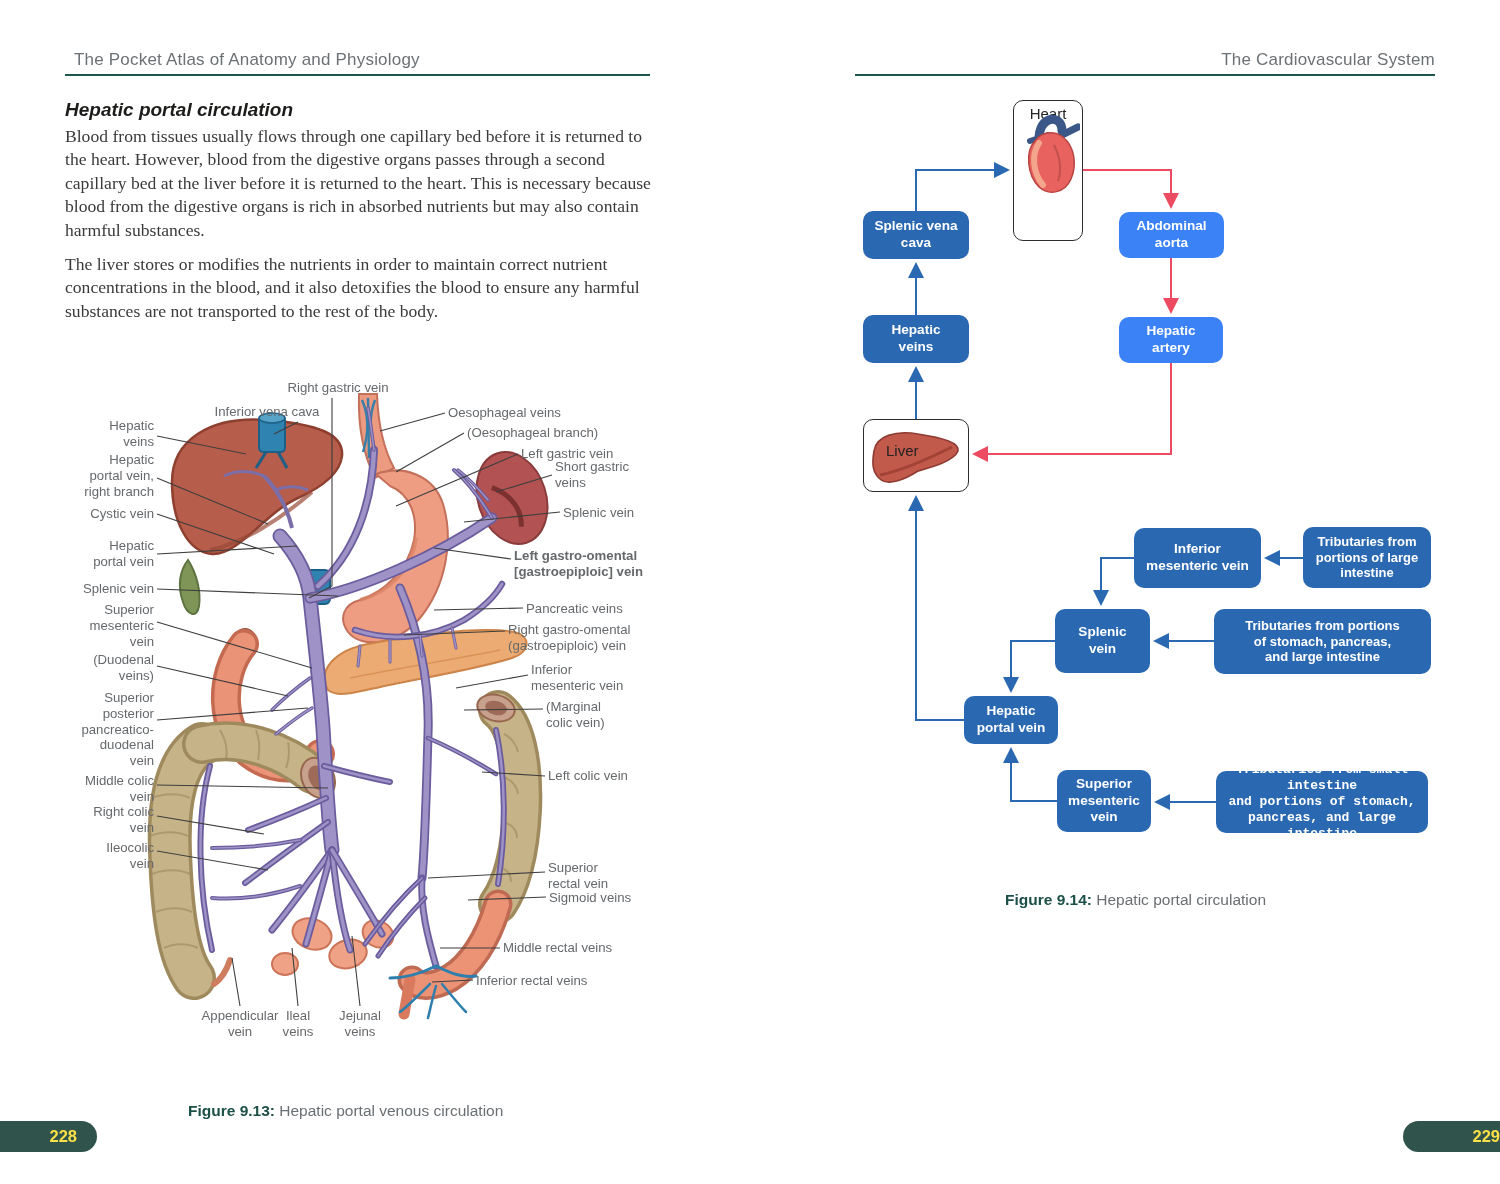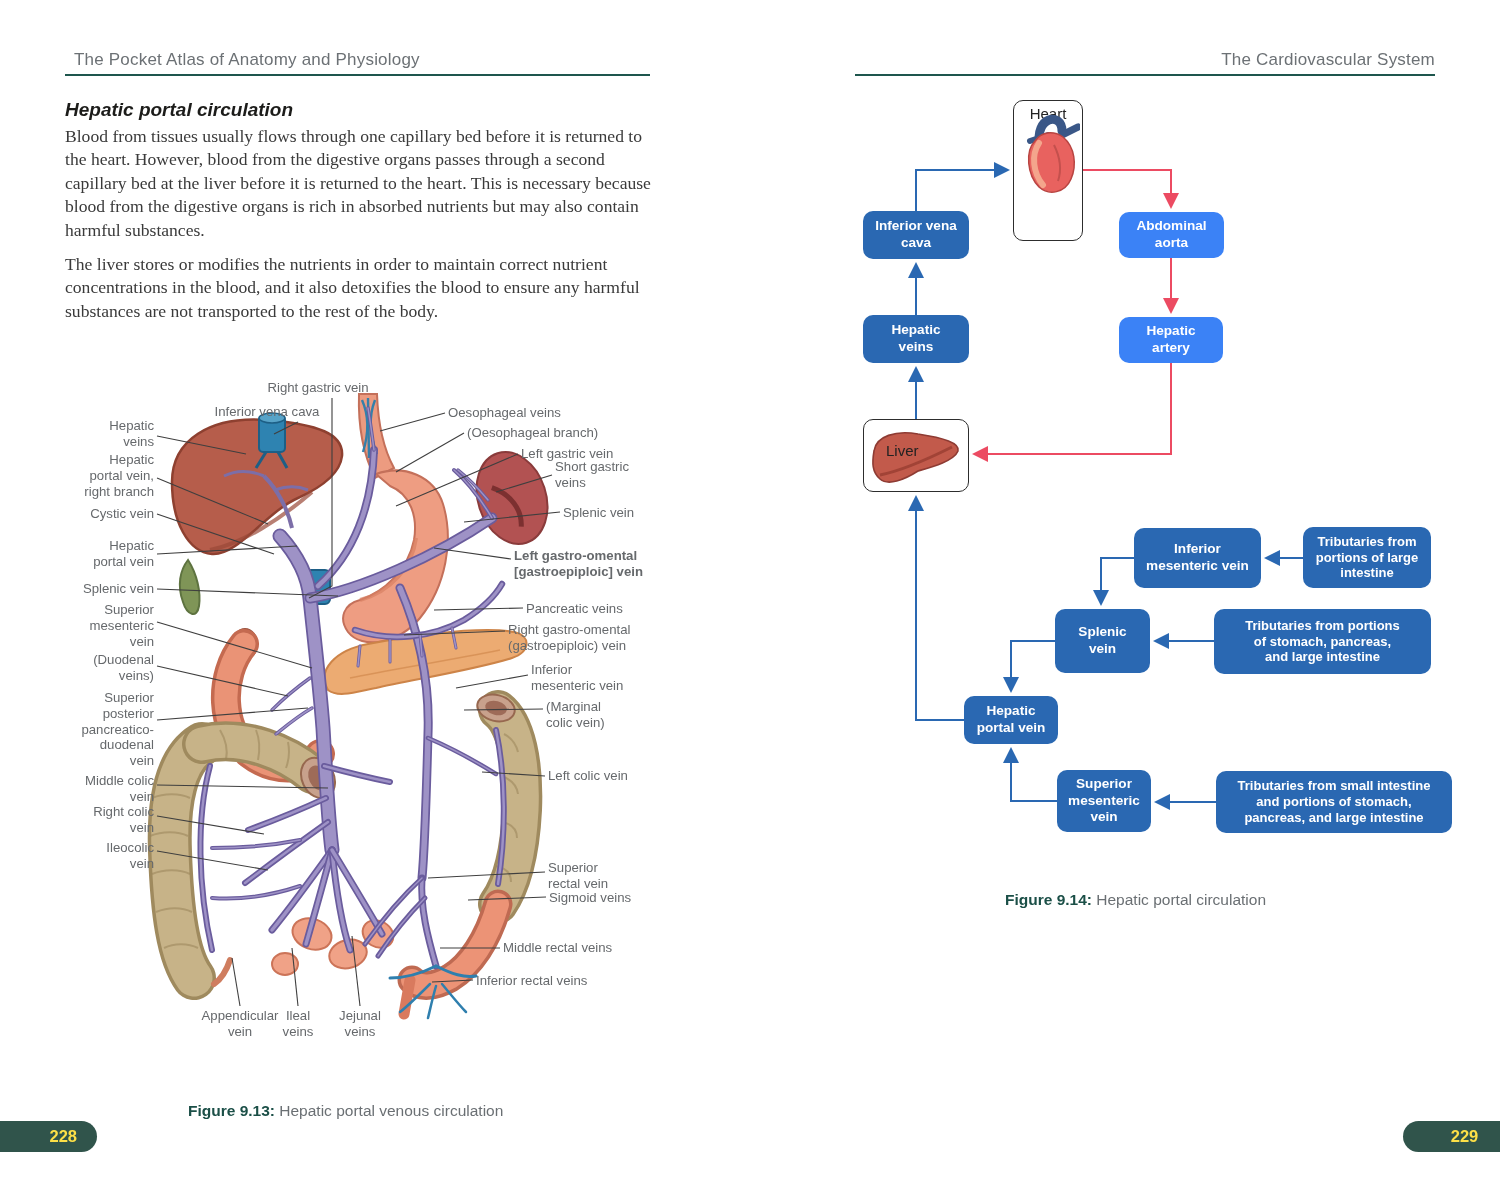--- a/index.html
+++ b/index.html
@@ -7,21 +7,21 @@
         font-family:"Liberation Sans",sans-serif;}
   .runhead{position:absolute;top:50px;font:17px "Liberation Sans",sans-serif;color:#6c7175;letter-spacing:.2px;}
   .rule{position:absolute;top:74px;height:2px;background:#1e564d;}
   .sectitle{position:absolute;left:65px;top:99px;font:bold italic 19px "Liberation Sans",sans-serif;color:#1c1c1a;}
   .para{position:absolute;left:65px;width:594px;font:17.6px/23.4px "Liberation Serif",serif;color:#3a3a3a;}
   .caption{position:absolute;font:15.5px "Liberation Sans",sans-serif;color:#6a6f73;white-space:nowrap;margin-top:48px;}
   .caption .capb{color:#1b4f47;font-weight:bold;}
   .badge{position:absolute;top:1121px;height:31px;background:#30544b;color:#fde047;
          font:bold 16.5px/31px "Liberation Sans",sans-serif;}
   .badge.left{left:0;width:97px;border-radius:0 16px 16px 0;text-align:right;padding-right:20px;box-sizing:border-box;}
-  .badge.right{right:0;width:97px;border-radius:16px 0 0 16px;text-align:center;padding-left:26px;box-sizing:border-box;}
+  .badge.right{right:0;width:97px;border-radius:16px 0 0 16px;text-align:right;padding-left:26px;box-sizing:border-box;}
 
   
   #fig13{position:absolute;left:60px;top:378px;width:622px;height:672px;}
   #fig13 svg{position:absolute;left:0;top:0;}
   .fig-label{position:absolute;font:13.2px/15.8px "Liberation Sans",sans-serif;color:#66696c;white-space:pre-line;}
   .lr{text-align:right;} .lc{text-align:center;} .ll{text-align:left;}
 
   
   #fig14{position:absolute;left:850px;top:90px;width:600px;height:780px;}
   #fig14 svg.arrows{position:absolute;left:0;top:0;}
@@ -231,21 +231,21 @@
           <polyline points="468,297 396,310"></polyline>
           <polyline points="483,331 404,332"></polyline>
           <polyline points="485,398 422,394"></polyline>
           <polyline points="485,494 368,500"></polyline>
           <polyline points="486,519 408,522"></polyline>
           <polyline points="440,570 380,570"></polyline>
           <polyline points="413,602 372,604"></polyline>
         </g>
     </svg>
     <div style="position:absolute;inset:0;">
-        <div class="fig-label lc" style="top: 2px; left: 188px; width: 140px;">Right gastric vein</div>
+        <div class="fig-label lc" style="top: 2px; left: 208px; width: 140px;">Right gastric vein</div>
         <div class="fig-label lc" style="top: 26px; left: 137px; width: 140px;">Inferior vena cava</div>
         <div class="fig-label lr" style="top: 40px; right: 528px;">Hepatic
 veins</div>
         <div class="fig-label lr" style="top: 74px; right: 528px;">Hepatic
 portal vein,
 right branch</div>
         <div class="fig-label lr" style="top: 128px; right: 528px;">Cystic vein</div>
         <div class="fig-label lr" style="top: 160px; right: 528px;">Hepatic
 portal vein</div>
         <div class="fig-label lr" style="top: 203px; right: 528px;">Splenic vein</div>
@@ -341,21 +341,21 @@
     </div>
 
     <div class="fbox fwhite" style="left:13px;top:329px;width:106px;height:73px;">
       <svg width="100" height="66" viewBox="0 0 100 66" style="position:absolute;left:2px;top:3px;">
         <path d="M8,28 C10,13 30,7 52,11 C78,15 94,20 92,28 C88,38 66,44 52,48 C38,57 22,63 14,56 C6,49 6,40 8,28 Z" fill="#c25a4b" stroke="#8e3b33" stroke-width="1.6"></path>
         <path d="M14,52 C34,48 62,36 86,24" stroke="#93392e" stroke-width="3" fill="none" opacity=".7"></path>
       </svg>
       <span class="organ-label" style="left:22px;top:22px;">Liver</span>
     </div>
 
-    <div class="fbox fblue" style="left:13px;top:121px;width:106px;height:48px;">Inferior vena
+    <div class="fbox fblue" style="left:13px;top:121px;width:106px;height:48px;">Splenic vena
 cava</div>
     <div class="fbox fblue" style="left:13px;top:225px;width:106px;height:48px;">Hepatic
 veins</div>
     <div class="fbox fred" style="left:269px;top:122px;width:105px;height:46px;">Abdominal
 aorta</div>
     <div class="fbox fred" style="left:269px;top:227px;width:104px;height:46px;">Hepatic
 artery</div>
     <div class="fbox fblue" style="left:284px;top:438px;width:127px;height:60px;">Inferior
 mesenteric vein</div>
     <div class="fbox fblue" style="left:453px;top:437px;width:128px;height:61px;font-size:13px;">Tributaries from
@@ -364,21 +364,21 @@
     <div class="fbox fblue" style="left:205px;top:519px;width:95px;height:64px;">Splenic
 vein</div>
     <div class="fbox fblue" style="left:364px;top:519px;width:217px;height:65px;font-size:13px;">Tributaries from portions
 of stomach, pancreas,
 and large intestine</div>
     <div class="fbox fblue" style="left:114px;top:606px;width:94px;height:48px;">Hepatic
 portal vein</div>
     <div class="fbox fblue" style="left:207px;top:680px;width:94px;height:62px;">Superior
 mesenteric
 vein</div>
-    <div class="fbox fblue" style="left:366px;top:681px;width:236px;height:62px;font-size:13px;">Tributaries from small intestine
+    <div class="fbox fblue" style="left:366px;top:681px;width:212px;height:62px;font-size:13px;font-family:Liberation Mono, monospace;">Tributaries from small intestine
 and portions of stomach,
 pancreas, and large intestine</div>
   </div>
 
   <div class="caption" style="left:1005px;top:843px;">
     <span class="capb">Figure 9.14:</span><span> Hepatic portal circulation</span>
   </div>
 
   <div class="badge left">228</div>
   <div class="badge right">229</div>

